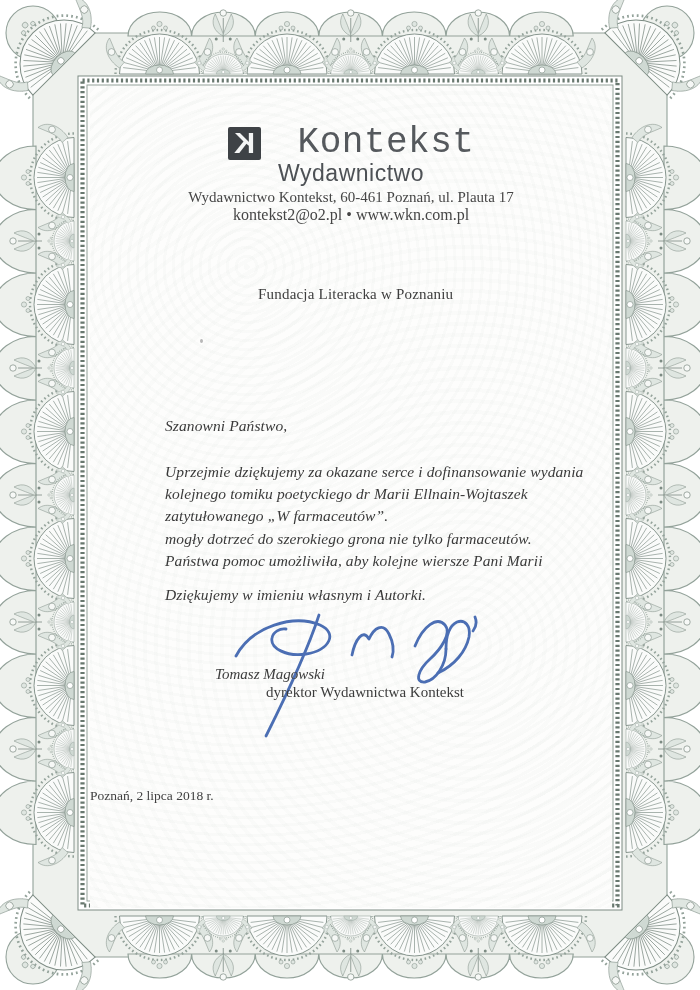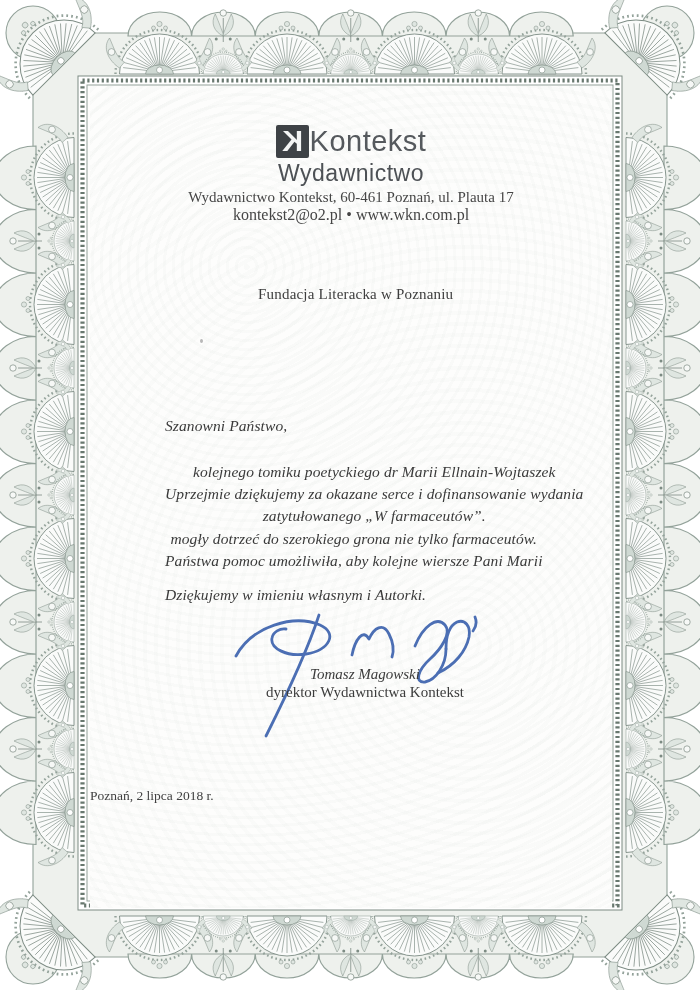--- a/index.html
+++ b/index.html
@@ -21,40 +21,41 @@
   .logo-row{left:0;top:39px;width:100%;display:flex;justify-content:center;align-items:center;gap:1px;}
   .logo-box{
     width:33px;height:33px;background:#3e4246;border-radius:2px;
     display:flex;align-items:center;justify-content:center;flex:0 0 auto;
   }
   .logo-k{
     font-family:"Liberation Sans", sans-serif;font-weight:bold;font-size:29px;line-height:1;
     color:#f4f5f5;transform:scaleX(-1);display:inline-block;
   }
   .logo-name{
-    font-family:Liberation Sans, sans-serif;font-size:29px;line-height:1;color:#55595d;
+    font-family:Liberation Mono, monospace;font-size:36px;line-height:1;color:#55595d;
     letter-spacing:0.5px;
+    padding-left:36px;
   }
   .logo-subtitle{
     left:0;top:74px;width:100%;text-align:center;
     font-family:Liberation Sans, sans-serif;font-size:23px;color:#4d5155;letter-spacing:0.5px;
   }
   .address-line{left:0;top:103px;width:100%;text-align:center;font-size:15px;color:#454545;}
   .contact-line{left:0;top:120px;width:100%;text-align:center;font-size:16px;color:#454545;}
   
   .recipient{left:168px;top:200px;font-size:15px;color:#3d3d3d;letter-spacing:0.2px;}
   
-  .bodytext{font-style:italic;font-size:15.5px;line-height:21.8px;color:#3a3a3a;letter-spacing:0.1px;text-align:center;}
+  .bodytext{font-style:italic;font-size:15.5px;line-height:21.8px;color:#3a3a3a;letter-spacing:0.1px;}
   .salutation{left:75px;top:329px;}
   .para1{left:75px;top:375px;}
   .para2{left:75px;top:442px;}
   .closing{left:75px;top:498px;}
   
   .sig-svg{left:132px;top:512px;pointer-events:none;}
-  .sig-name{left:125px;top:580px;width:300px;text-align:center;font-style:italic;font-size:15px;color:#3c3c3c;}
+  .sig-name{left:125px;top:580px;width:300px;text-align:left;font-style:italic;font-size:15px;color:#3c3c3c;}
   .sig-title{left:125px;top:598px;width:300px;text-align:center;font-size:15px;color:#3c3c3c;}
   
   .dateline{left:0;top:702px;width:100%;text-align:left;font-size:13.5px;color:#414141;}
   .speck{left:110px;top:253px;width:3px;height:4px;background:#9a9a9a;border-radius:50%;opacity:.7;}
 </style>
 </head>
 <body>
 
 <svg id="border-svg" width="700" height="990" viewBox="0 0 700 990" aria-hidden="true">
     <defs>
@@ -163,22 +164,22 @@
   <div class="abs address-line">Wydawnictwo Kontekst, 60-461 Poznań, ul. Plauta 17</div>
   <div class="abs contact-line">kontekst2@o2.pl  •  www.wkn.com.pl</div>
 
   <div class="abs recipient">Fundacja Literacka w Poznaniu</div>
 
   <div class="abs speck"></div>
 
   <div class="abs bodytext salutation">Szanowni Państwo,</div>
 
   <div class="abs bodytext para1">
+    <div>Uprzejmie dziękujemy za okazane serce i dofinansowanie wydania</div>
     <div>kolejnego tomiku poetyckiego dr Marii Ellnain-Wojtaszek</div>
-    <div>Uprzejmie dziękujemy za okazane serce i dofinansowanie wydania</div>
     <div>zatytułowanego „W farmaceutów”.</div>
   </div>
 
   <div class="abs bodytext para2">
     <div>mogły dotrzeć do szerokiego grona nie tylko farmaceutów.</div>
     <div>Państwa pomoc umożliwiła, aby kolejne wiersze Pani Marii</div>
   </div>
 
   <div class="abs bodytext closing">Dziękujemy w imieniu własnym i Autorki.</div>
 

